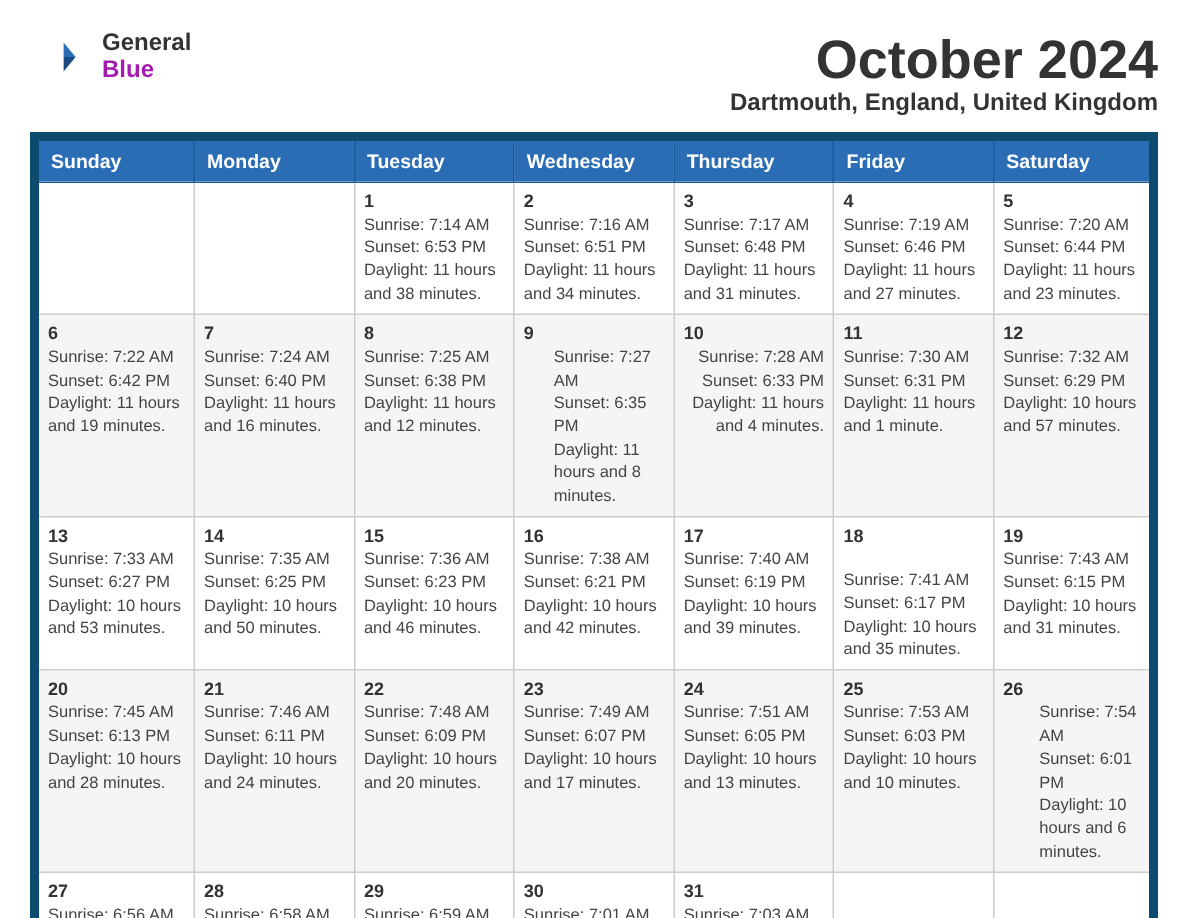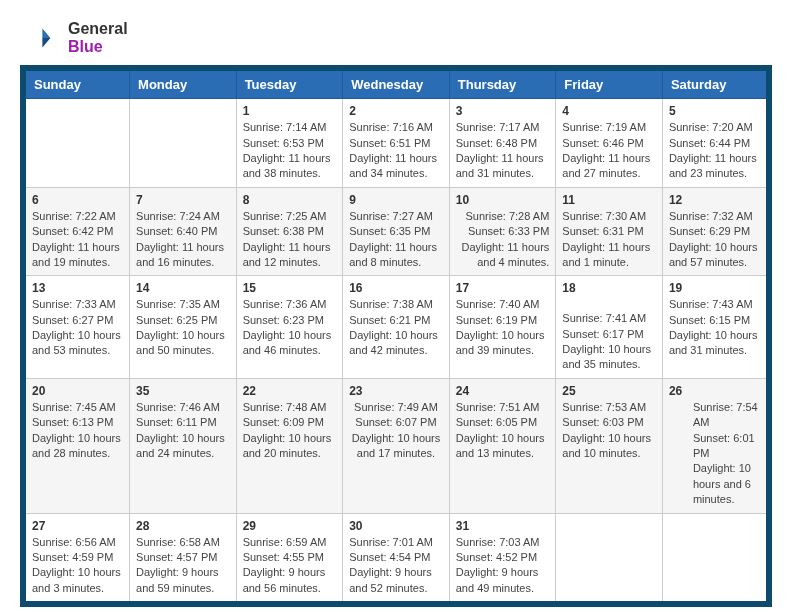--- a/index.html
+++ b/index.html
@@ -102,20 +102,24 @@
   <div class="logo">
     <svg class="logo-icon" viewBox="0 0 40 40">
       <polygon points="28,8 38,20 28,20" fill="#2a6db5"></polygon>
       <polygon points="28,20 38,20 28,32" fill="#1a4a80"></polygon>
     </svg>
     <div class="logo-text">
       <span class="logo-general">General</span>
       <span class="logo-blue">Blue</span>
     </div>
   </div>
+  <div class="title-section">
+    <div class="month-title">October 2024</div>
+    <div class="location">Dartmouth, England, United Kingdom</div>
+  </div>
 </div>
 
 <table class="calendar">
   <thead>
     <tr>
     <th>Sunday</th>
         <th>Monday</th>
         <th>Tuesday</th>
         <th>Wednesday</th>
         <th>Thursday</th>
@@ -172,21 +176,21 @@
 Daylight: 11 hours and 16 minutes.</div>
         </td>
         <td>
           <span class="day-number">8</span>
           <div class="day-info" style="white-space: pre-line;">Sunrise: 7:25 AM
 Sunset: 6:38 PM
 Daylight: 11 hours and 12 minutes.</div>
         </td>
         <td>
           <span class="day-number">9</span>
-          <div class="day-info" style="white-space: pre-line;">Sunrise: 7:27 AM
+          <div class="day-info" style="white-space: pre-line; margin-left: 20px;">Sunrise: 7:27 AM
 Sunset: 6:35 PM
 Daylight: 11 hours and 8 minutes.</div>
         </td>
         <td>
           <span class="day-number">10</span>
           <div class="day-info" style="white-space: pre-line; text-align: right;">Sunrise: 7:28 AM
 Sunset: 6:33 PM
 Daylight: 11 hours and 4 minutes.</div>
         </td>
         <td>
@@ -247,34 +251,34 @@
         </td>
       </tr>
       <tr>
         <td>
           <span class="day-number">20</span>
           <div class="day-info" style="white-space: pre-line;">Sunrise: 7:45 AM
 Sunset: 6:13 PM
 Daylight: 10 hours and 28 minutes.</div>
         </td>
         <td>
-          <span class="day-number">35</span>
+          <span class="day-number">21</span>
           <div class="day-info" style="white-space: pre-line;">Sunrise: 7:46 AM
 Sunset: 6:11 PM
 Daylight: 10 hours and 24 minutes.</div>
         </td>
         <td>
           <span class="day-number">22</span>
           <div class="day-info" style="white-space: pre-line;">Sunrise: 7:48 AM
 Sunset: 6:09 PM
 Daylight: 10 hours and 20 minutes.</div>
         </td>
         <td>
           <span class="day-number">23</span>
-          <div class="day-info" style="white-space: pre-line; text-align: center;">Sunrise: 7:49 AM
+          <div class="day-info" style="white-space: pre-line;">Sunrise: 7:49 AM
 Sunset: 6:07 PM
 Daylight: 10 hours and 17 minutes.</div>
         </td>
         <td>
           <span class="day-number">24</span>
           <div class="day-info" style="white-space: pre-line;">Sunrise: 7:51 AM
 Sunset: 6:05 PM
 Daylight: 10 hours and 13 minutes.</div>
         </td>
         <td>

